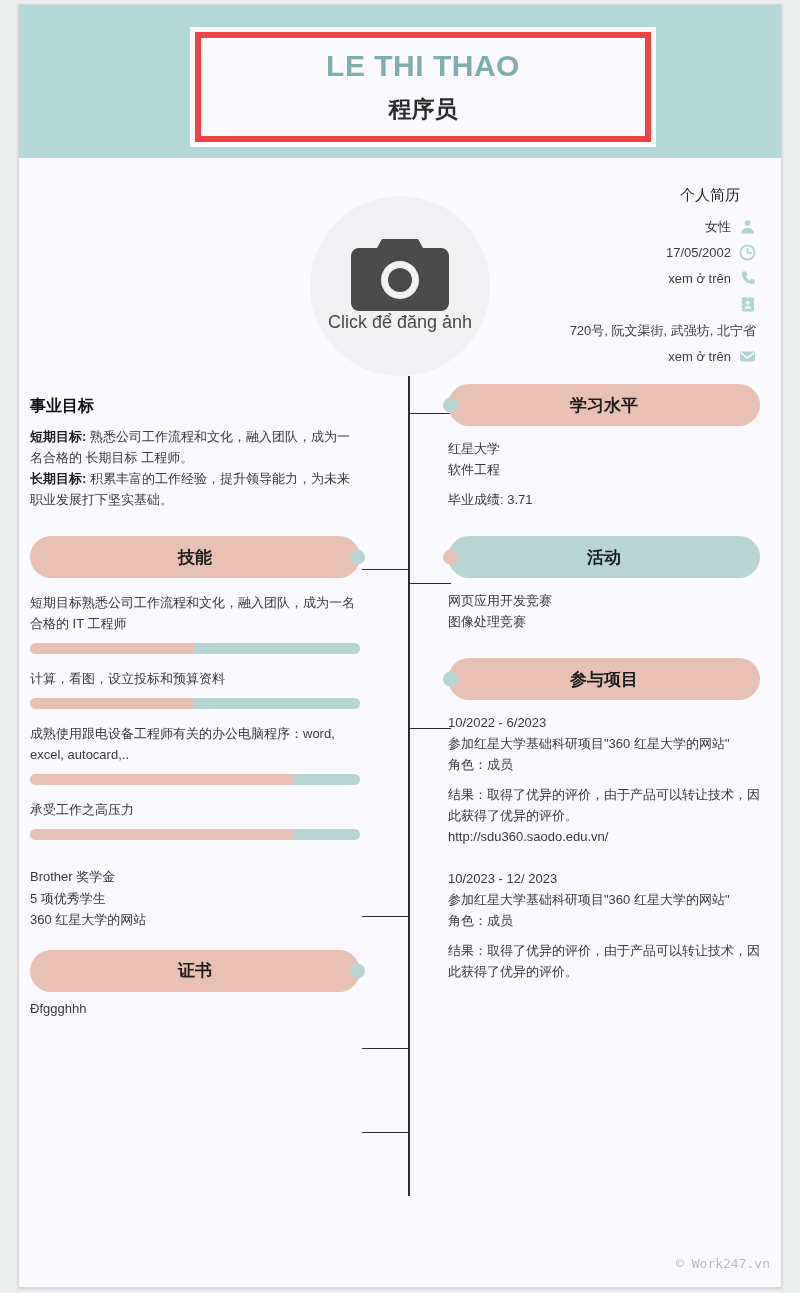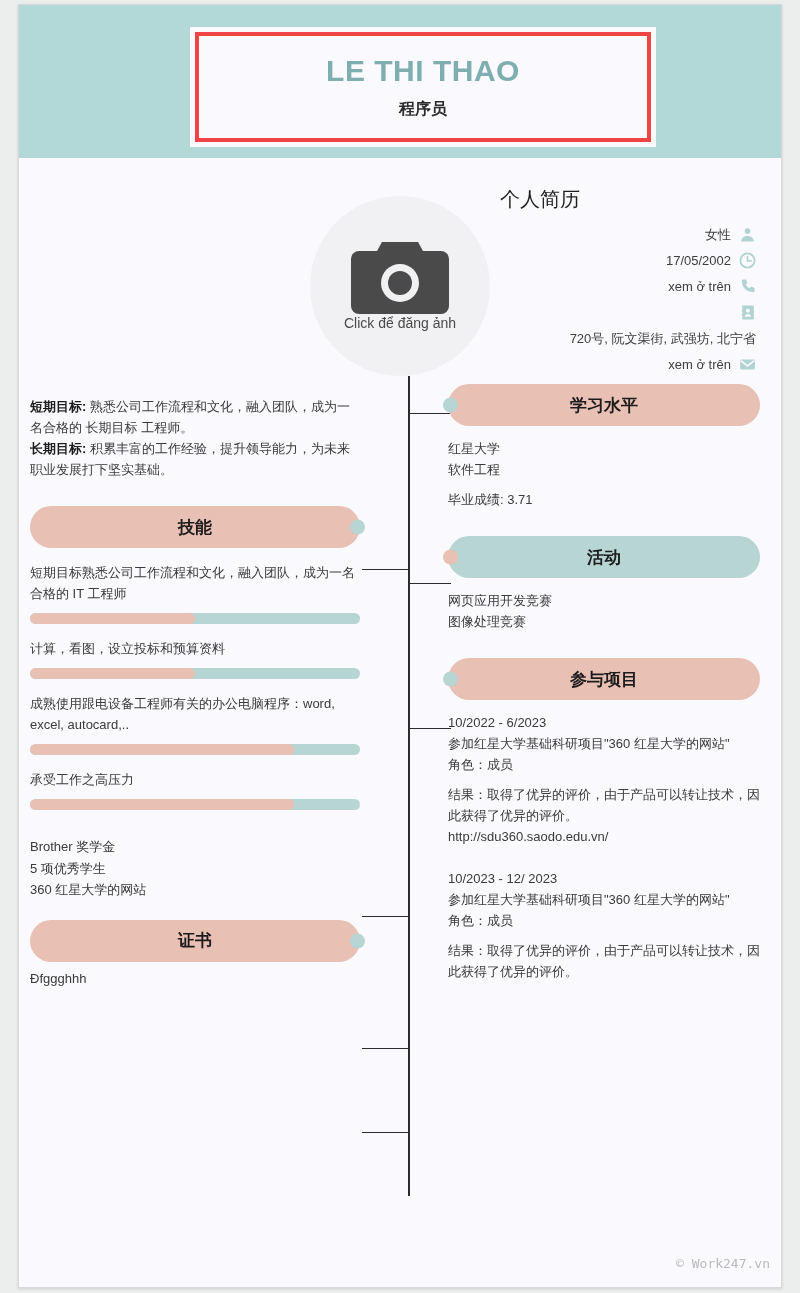--- a/index.html
+++ b/index.html
@@ -27,65 +27,65 @@
     position: absolute;
     left: 19px; top: 5px;
     width: 762px; height: 153px;
     background: #b2d8d8;
   }
   .namecard {
     position: absolute;
     left: 176px; top: 27px;
     width: 456px; height: 110px;
     background: #faf9fd;
-    border: 4px solid #ef4444;
+    border: 6px solid #ef4444;
     outline: 5px solid #faf9fd;
     display: flex; flex-direction: column;
     align-items: center; justify-content: center;
   }
   .fullname {
     font-size: 30px; font-weight: bold;
     color: #7faeb0; letter-spacing: .5px;
     line-height: 1.1;
   }
   .jobtitle {
-    font-size: 16px; font-weight: bold;
+    font-size: 23px; font-weight: bold;
     color: #2b2b2b; margin-top: 12px;
   }
 
   
   .photo-wrap {
     position: absolute;
     left: 310px; top: 196px;
     width: 180px; height: 180px;
     border-radius: 50%;
     background: #f1f1f3;
     display: flex; flex-direction: column;
     align-items: center; justify-content: center;
     cursor: pointer;
   }
   .cam { width: 102px; height: 76px; margin-top: -4px; }
   .photo-cta {
-    font-size: 14px; color: #4a4a4a;
+    font-size: 18px; color: #4a4a4a;
     margin-top: 1px;
     text-align: right;
   }
 
   
   .pinfo {
     position: absolute;
     left: 500px; top: 186px;
     width: 270px;
     text-align: right;
     padding-right: 14px;
   }
   .pinfo h2 {
-    font-size: 20px; font-weight: normal;
+    font-size: 15px; font-weight: normal;
     color: #1f1f1f; margin-bottom: 12px;
-    text-align: left; padding-right: 16px;
+    text-align: right; padding-right: 16px;
   }
   .pirow {
     display: flex; align-items: center;
     justify-content: flex-end; gap: 8px;
     margin-bottom: 7px; min-height: 19px;
   }
   .pirow .txt { font-size: 13px; color: #3d3d3d; white-space: nowrap; }
   .pi-icon { width: 17px; height: 17px; flex: 0 0 17px; }
 
   
@@ -238,20 +238,21 @@
   <div class="tl-spur" style="left:362px; top:916px; width:46px;"></div>
   <div class="tl-spur" style="left:362px; top:1048px; width:46px;"></div>
   <div class="tl-spur" style="left:362px; top:1132px; width:46px;"></div>
   <div class="tl-spur" style="left:408px; top:413px; width:43px;"></div>
   <div class="tl-spur" style="left:408px; top:583px; width:43px;"></div>
   <div class="tl-spur" style="left:408px; top:728px; width:43px;"></div>
 
   <div class="colL">
 
     <div>
+      <div class="plain-head">事业目标</div>
       <div class="body-txt"><b>短期目标:</b><span> 熟悉公司工作流程和文化，融入团队，成为一名合格的 长期目标 工程师。</span></div>
       <div class="body-txt"><b>长期目标:</b><span> 积累丰富的工作经验，提升领导能力，为未来职业发展打下坚实基础。</span></div>
     </div>
 
     <div class="gap-l"></div>
 
     <div class="pill pink">
       <span>技能</span>
       <span class="dot right teal"></span>
     </div>

